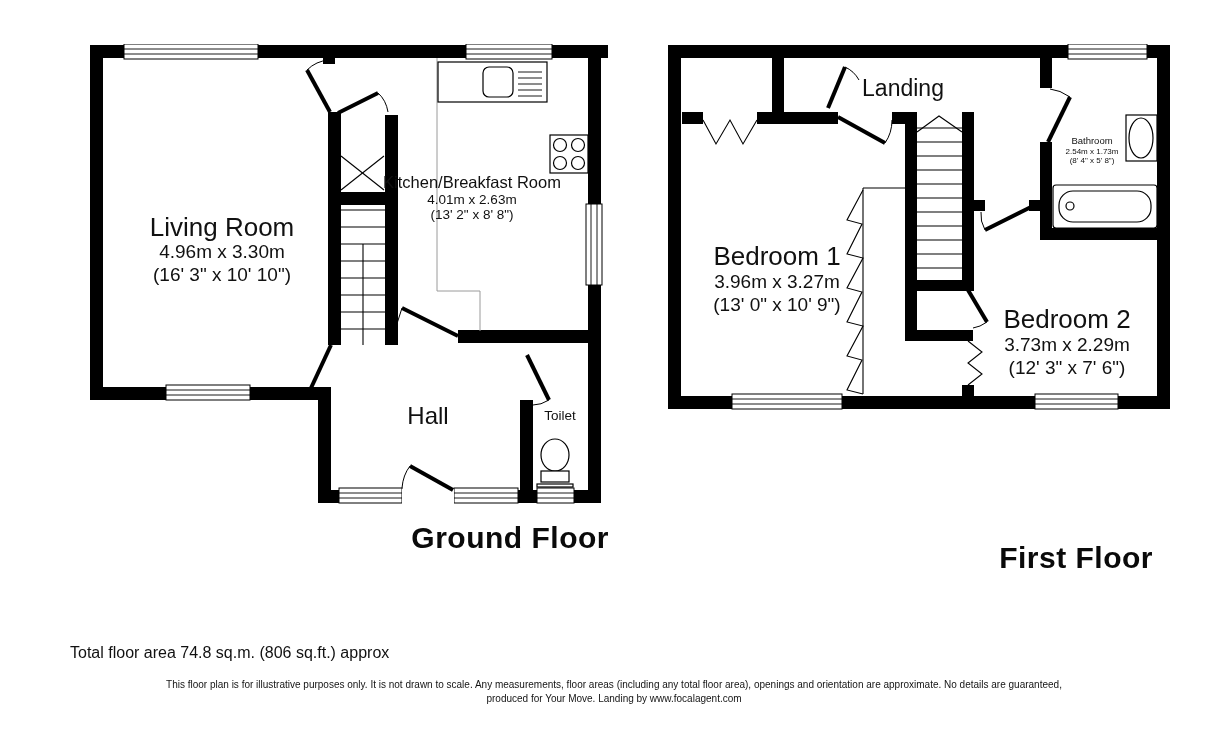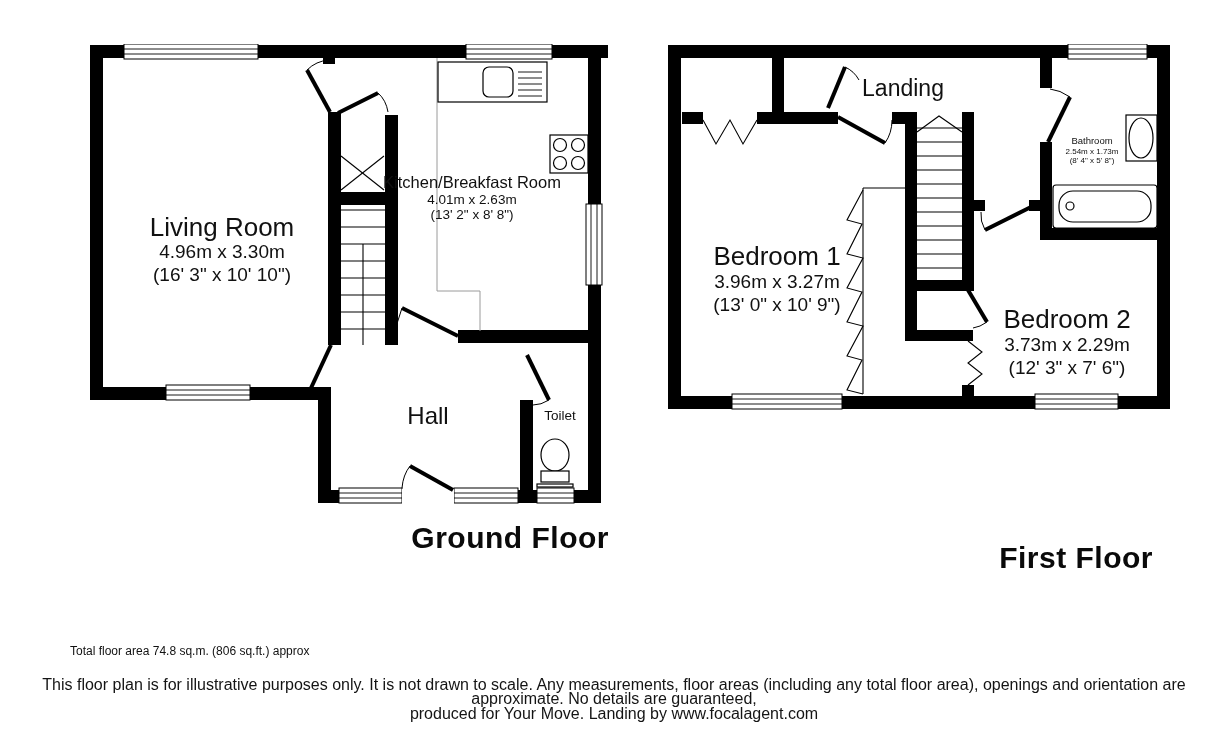--- a/index.html
+++ b/index.html
@@ -5,23 +5,23 @@
   html,body{margin:0;padding:0;background:#ffffff;}
   body{width:1227px;height:752px;position:relative;overflow:hidden;
        font-family:"Liberation Sans",sans-serif;color:#000;}
   #canvas{position:absolute;inset:0;background:#fff;}
   svg{position:absolute;}
   svg text{font-family:"Liberation Sans",sans-serif;fill:#111;}
   .floor-title{position:absolute;font-weight:bold;font-size:30px;letter-spacing:.5px;
                text-align:right;color:#0a0a0a;}
   #ground-title{left:89px;top:521px;width:520px;}
   #first-title{left:648px;top:521px;width:505px;margin-top:20px;}
-  #total-area{position:absolute;left:70px;top:644px;font-size:12px;color:#111;}
+  #total-area{position:absolute;left:70px;top:644px;font-size:16px;color:#111;}
   #disclaimer{position:absolute;left:24px;top:678px;width:1180px;text-align:center;
-              font-size:16px;line-height:14.4px;color:#141414;}
+              font-size:10px;line-height:14.4px;color:#141414;}
   .wall{fill:#000;stroke:none;}
   .winrect{fill:#fff;stroke:#000;stroke-width:1;}
   .winline{stroke:#000;stroke-width:0.9;}
   .leaf{stroke:#000;stroke-width:4;stroke-linecap:butt;}
   .arc{stroke:#000;stroke-width:1;fill:none;}
   .thin{stroke:#000;stroke-width:1.1;fill:none;}
   .fixture{fill:#fff;stroke:#000;stroke-width:1.2;}
   .gray{stroke:#9a9a9a;stroke-width:1;fill:none;}
 </style>
 </head>

